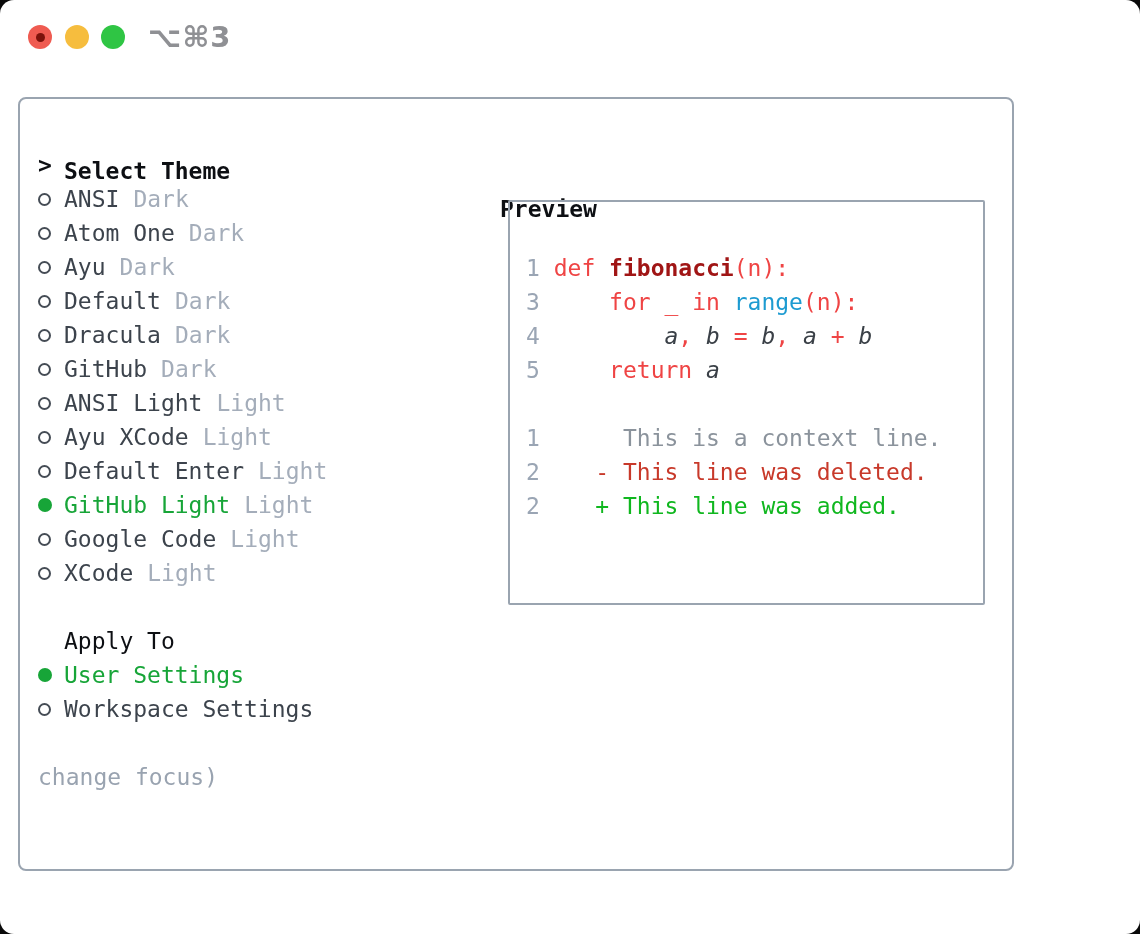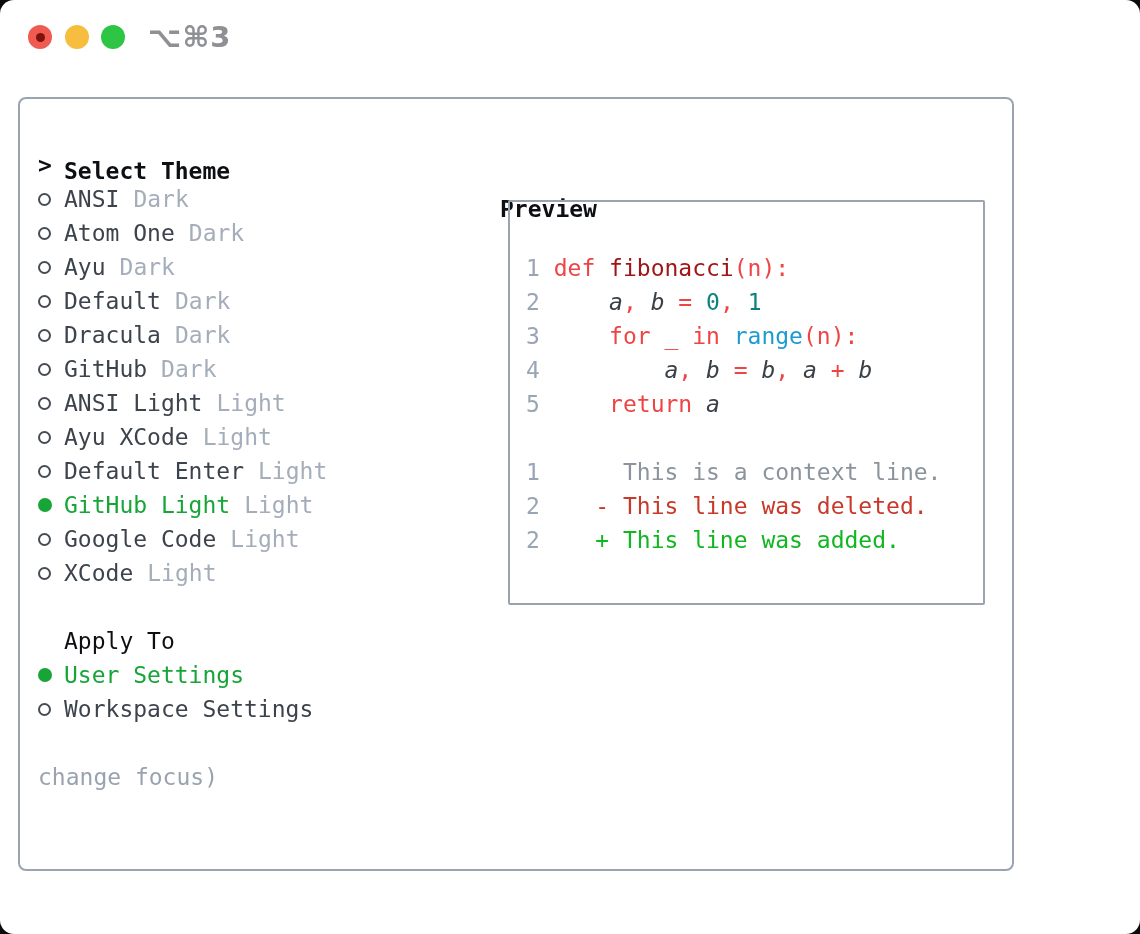--- a/index.html
+++ b/index.html
@@ -68,21 +68,21 @@
   }
   .preview-box{
     position:absolute;left:488px;top:101px;width:477px;height:405px;
     border:2px solid var(--border);box-sizing:border-box;border-radius:2px;
     padding:49px 0 0 16px;overflow:hidden;
   }
   .code-line{white-space:pre;height:34px;line-height:34px;font-size:23px;}
   .ln{color:var(--gutter);}
   .p,.k{color:#ef4444;}
   .v{color:#3a4047;font-style:italic;}
-  .fn{color:var(--code-title);}
+  .fn{color:var(--code-title);font-weight:bold;}
   .n{color:var(--code-number);}
   .b{color:var(--code-builtin);}
   .ctx{color:#8b939c;margin-top:41px;}
   .del{color:var(--diff-deleted);text-align:center;}
   .add{color:var(--diff-added);text-align:right;}
 </style>
 </head>
 <body>
 
 <div class="window">
@@ -132,21 +132,20 @@
       <div class="spacer"></div>
 
       <div class="hint-line">change focus)</div>
     </div>
 
     <div class="preview-title">Preview</div>
 
     <div class="preview-box">
       <div id="code-block">
           <div class="code-line"><span class="ln">1 </span><span class="k">def </span><span class="fn">fibonacci</span><span class="p">(n):</span></div>
-          <div class="code-line"><span class="ln">2 </span><span class="p">    </span><span class="v">a</span><span class="p">, </span><span class="v">b</span><span class="p"> = </span><span class="n">0</span><span class="p">, </span><span class="n">1</span></div>
           <div class="code-line"><span class="ln">3 </span><span class="p">    </span><span class="k">for </span><span class="p">_ </span><span class="k">in </span><span class="b">range</span><span class="p">(n):</span></div>
           <div class="code-line"><span class="ln">4 </span><span class="p">        </span><span class="v">a</span><span class="p">, </span><span class="v">b</span><span class="p"> = </span><span class="v">b</span><span class="p">, </span><span class="v">a</span><span class="p"> + </span><span class="v">b</span></div>
           <div class="code-line"><span class="ln">5 </span><span class="p">    </span><span class="k">return </span><span class="v">a</span></div>
           <div class="code-line">&nbsp;</div>
           <div class="code-line"><span class="ln">1 </span><span class="ctx">     This is a context line.</span></div>
           <div class="code-line"><span class="ln">2 </span><span class="del">   - This line was deleted.</span></div>
           <div class="code-line"><span class="ln">2 </span><span class="add">   + This line was added.</span></div>
         </div>
     </div>
 

